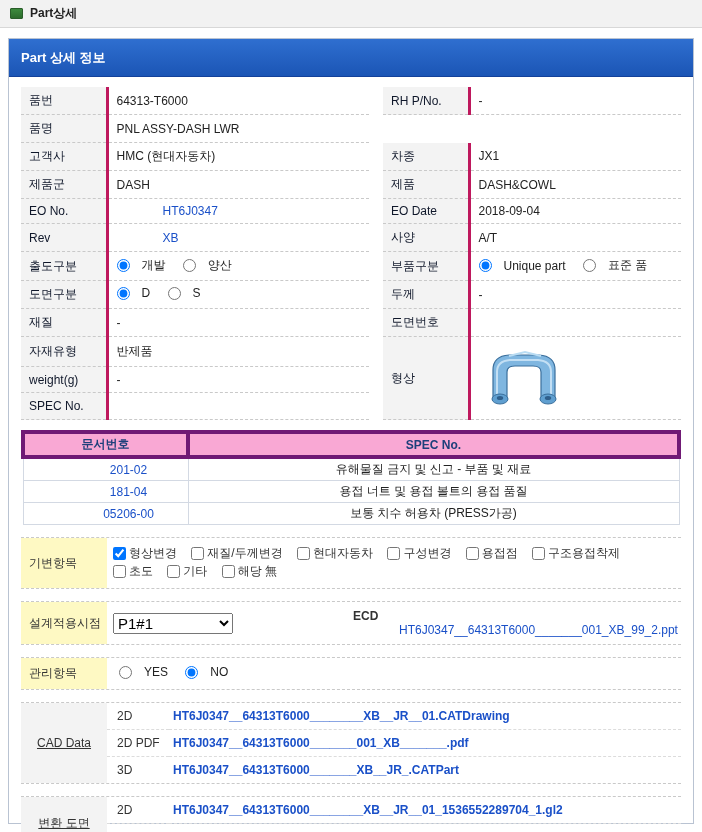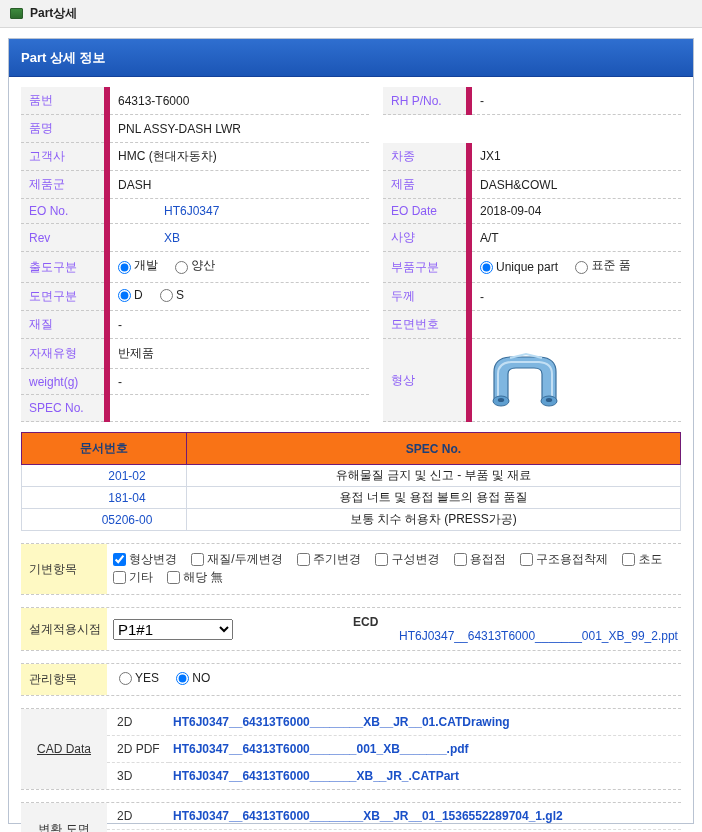--- a/index.html
+++ b/index.html
@@ -70,61 +70,61 @@
   }
   table.kv td {
     border-bottom: 1px dashed #c9c9c9;
     padding: 5px 4px 5px 8px;
     vertical-align: middle;
     height: 24px;
     font-size: 12px;
   }
   td.lbl {
     background: #f3f3f3;
-    color: #8b5cf6;
+    color: #0f172a;
     width: 86px;
     font-size: 12px;
-    border-right: 6px solid #be185d;
+    border-right: 3px solid #be185d;
   }
   td.val {
     color: #222;
     padding-left: 8px;
     word-break: break-all;
   }
   td.spacer {
     width: 14px;
     border-bottom: none !important;
     background: #fff;
   }
   .link {
     color: #1a50c8;
     text-decoration: none;
     padding-left: 46px;
   }
-  .radio-wrap { display: inline-flex; align-items: flex-end; gap: 3px; margin-right: 14px; }
+  .radio-wrap { display: inline-flex; align-items: center; gap: 12px; margin-right: 14px; }
   .radio-wrap input { margin: 0; }
   .radio-wrap label { font-size: 12px; color: #222; }
   .thumb {
     width: 92px; height: 72px;
     display: block;
   }
   
   .doctable {
     width: 100%;
     border-collapse: collapse;
     margin-top: 10px;
     border: 1px solid #9aa7bb;
   }
   .doctable th {
-    background: #f97316;
-    border: 1px solid #701a75;
+    background: #f9a8d4;
+    border: 4px solid #701a75;
     font-size: 12px;
     font-weight: bold;
     color: #1c3f7a;
-    height: 32px;
+    height: 22px;
     padding: 2px 4px;
   }
   .doctable td {
     border: 1px solid #d3d9e3;
     height: 21px;
     font-size: 12px;
     padding: 2px 6px;
     text-align: center;
     color: #222;
   }
@@ -348,21 +348,21 @@
               <span class="chk">
                 <input type="checkbox" checked="" style="">
                 <span>형상변경</span>
               </span>
               <span class="chk">
                 <input type="checkbox" style="">
                 <span>재질/두께변경</span>
               </span>
               <span class="chk">
                 <input type="checkbox" style="">
-                <span>주기변경</span>
+                <span>현대자동차</span>
               </span>
               <span class="chk">
                 <input type="checkbox" style="">
                 <span>구성변경</span>
               </span>
               <span class="chk">
                 <input type="checkbox" style="">
                 <span>용접점</span>
               </span>
               <span class="chk">

